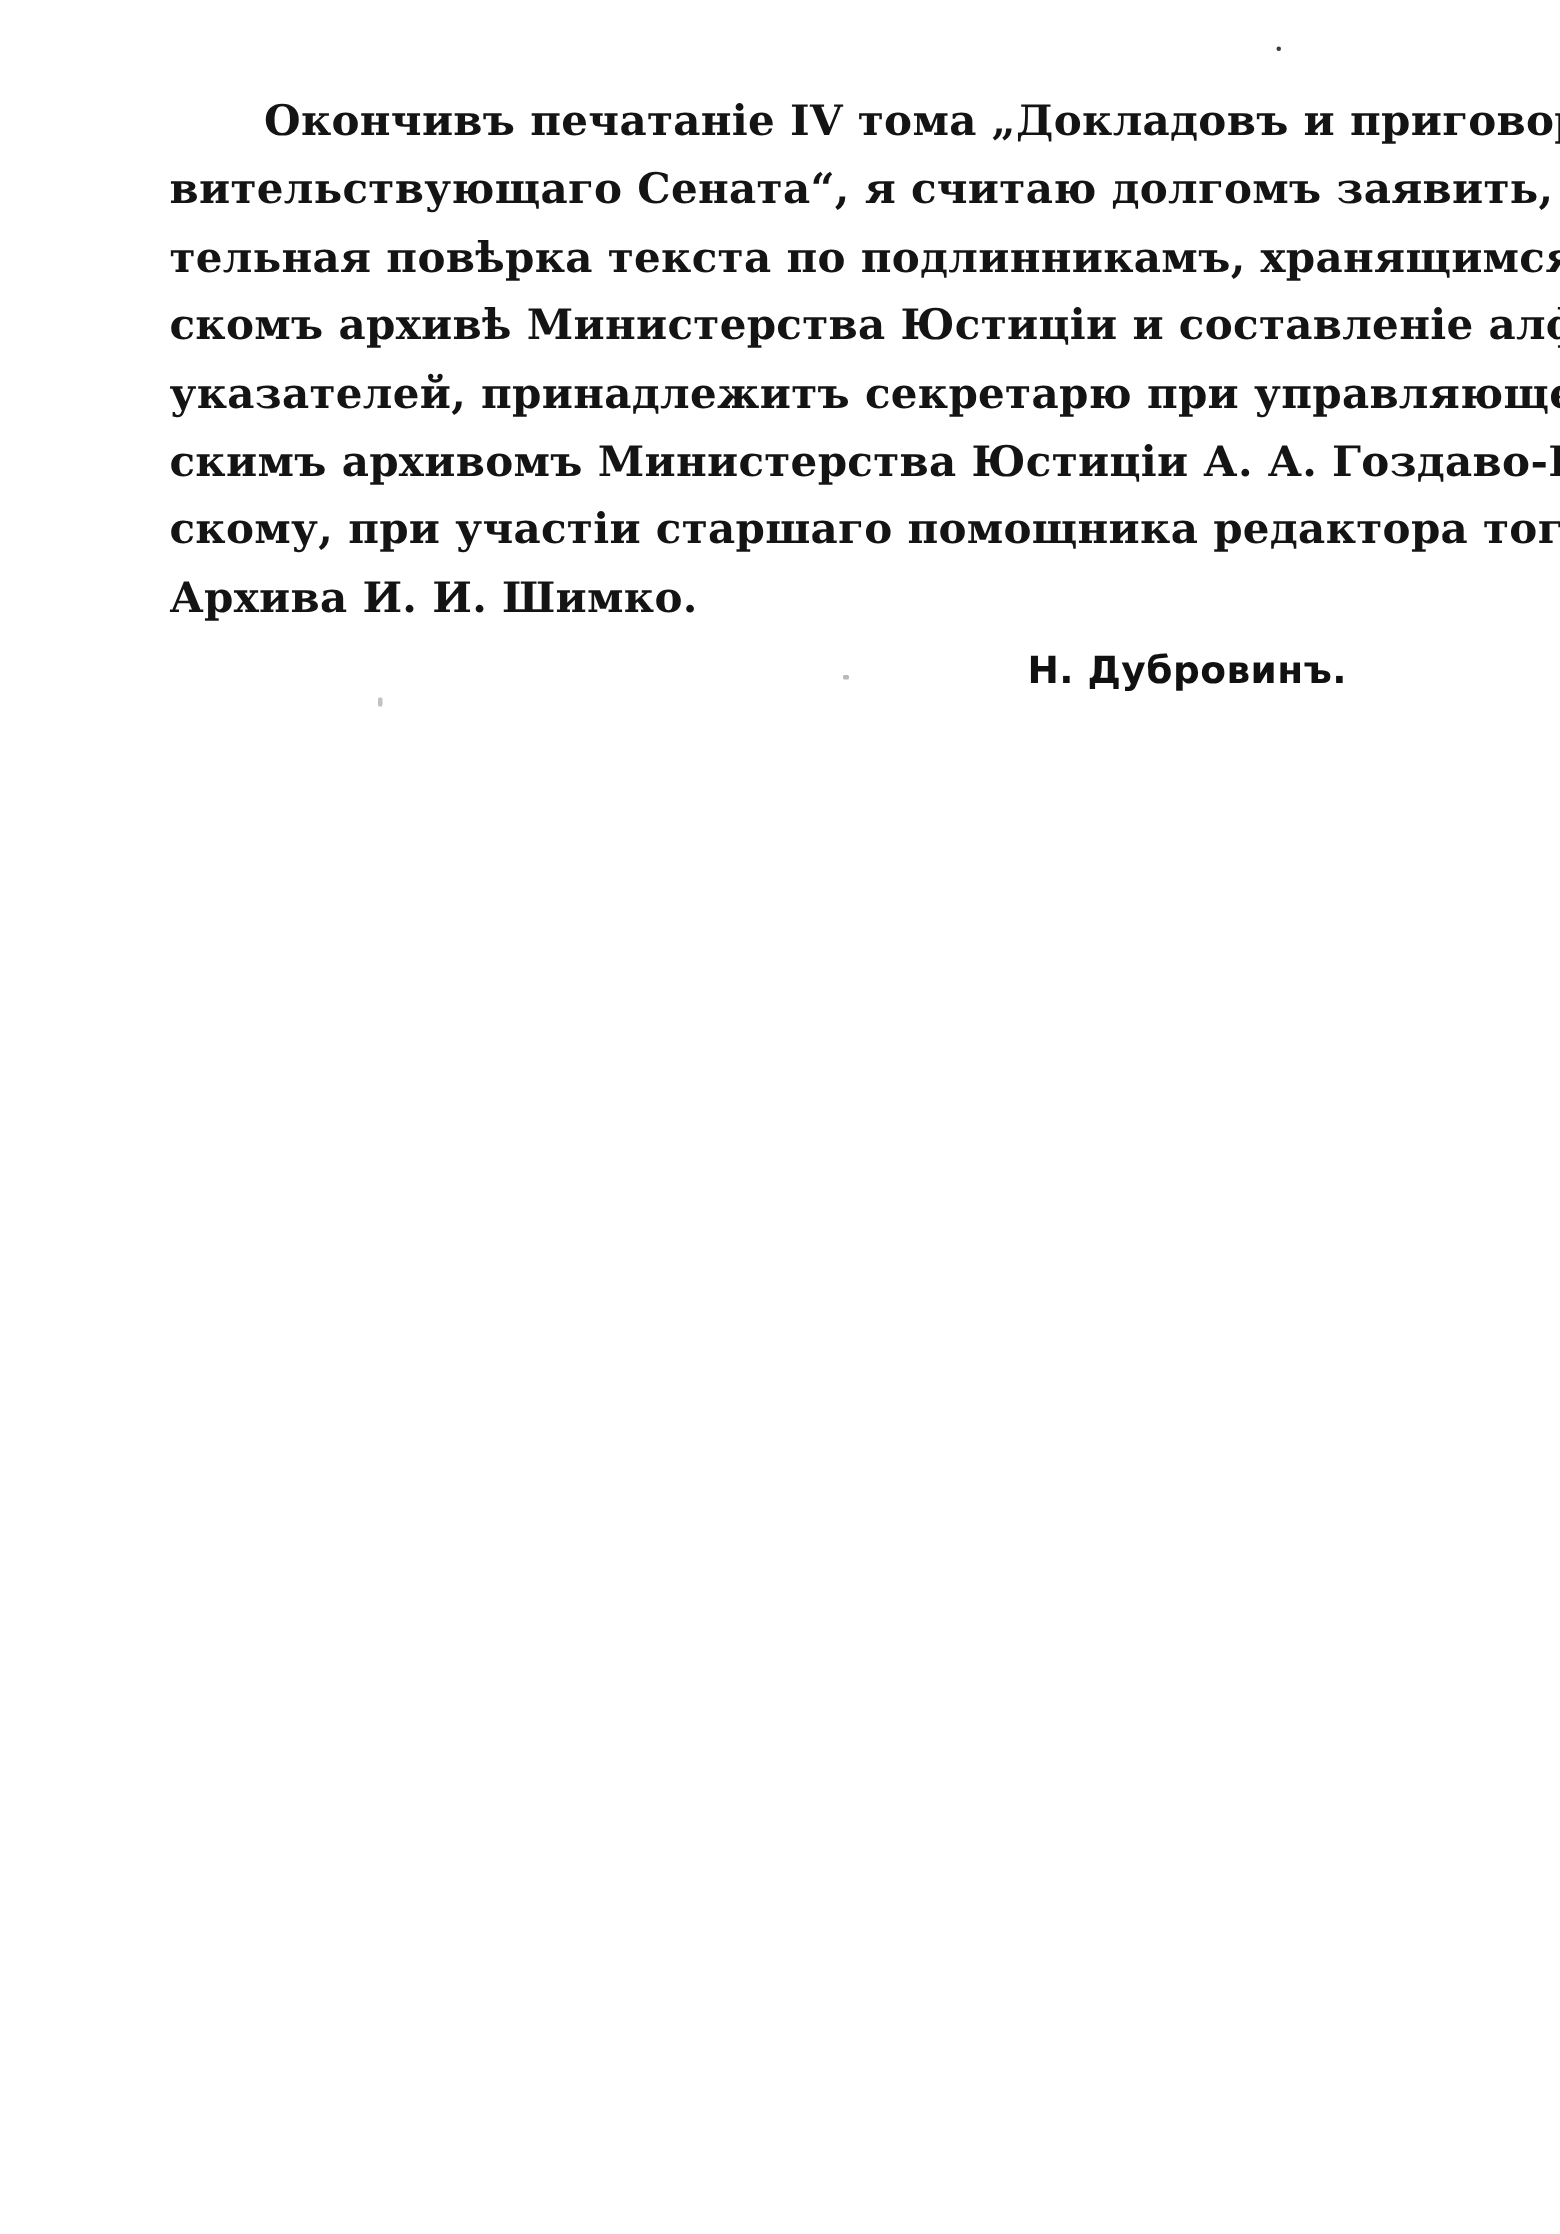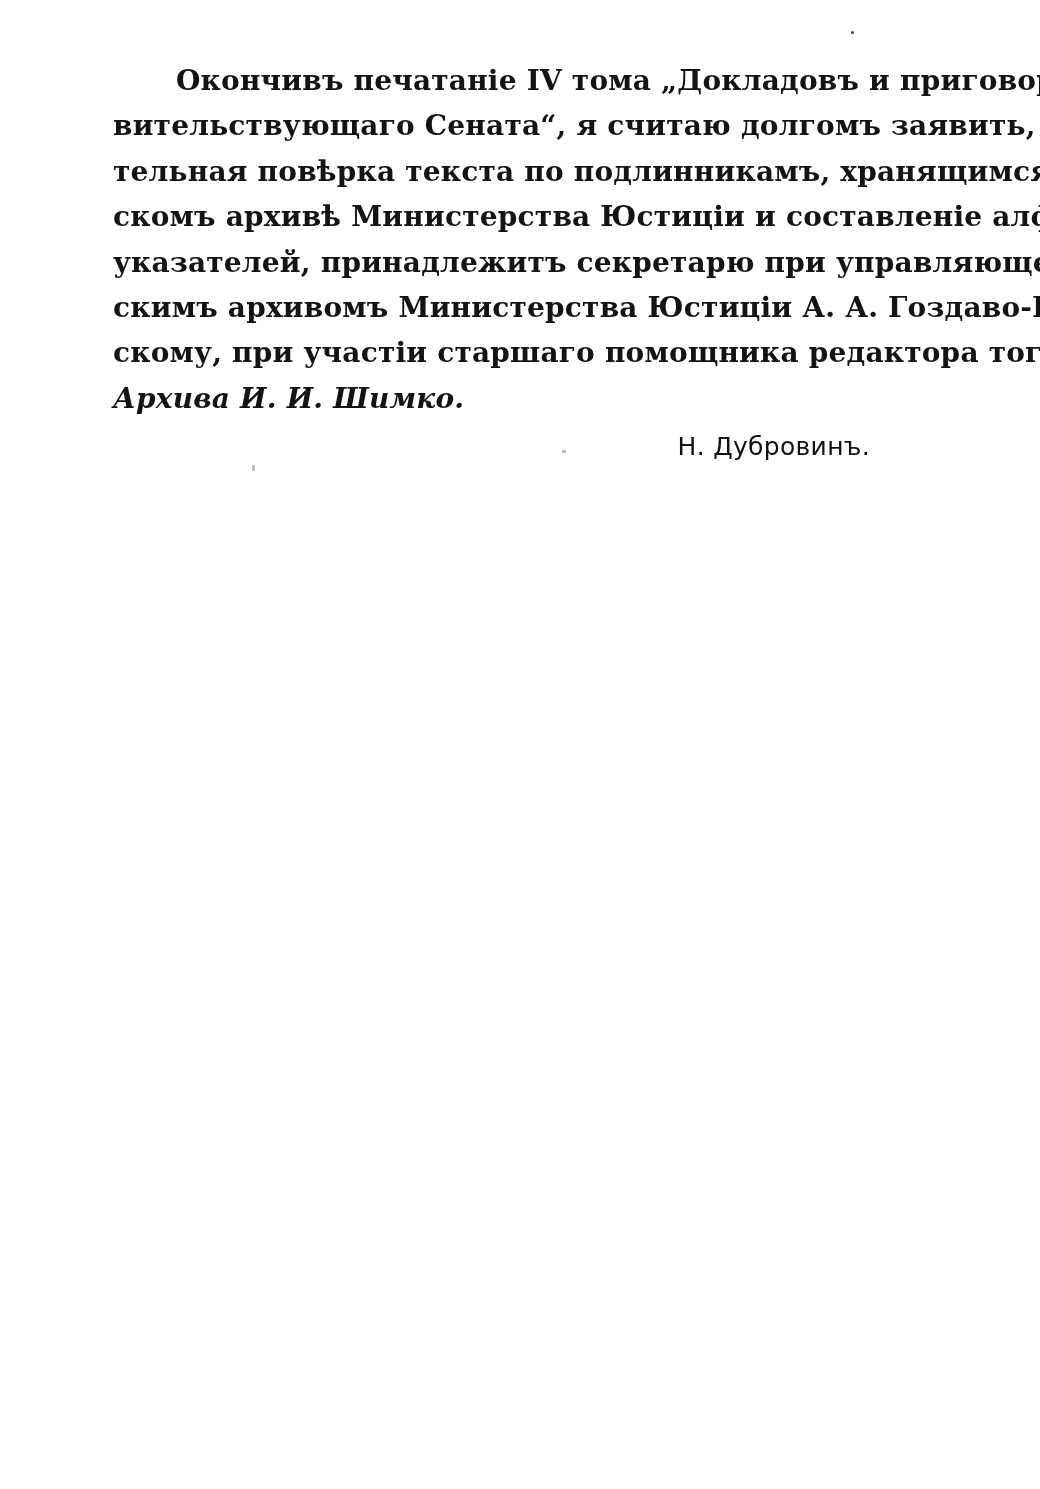--- a/index.html
+++ b/index.html
@@ -42,36 +42,35 @@
     width: 812px;
     overflow: visible;
   }
   
   .para-line.first {
     text-indent: 63px;
   }
   .para-line.last {
     text-align: left;
     text-align-last: left;
-    font-style: italic;
   }
   .signature {
     position: absolute;
     left: 113px;
     top: 432px;
     width: 812px;
     text-align: right;
     padding-right: 0;
     box-sizing: border-box;
   }
   .signature-inner {
     display: inline-block;
-    margin-right: 55px;
+    margin-right: 27px;
     font-family: "DejaVu Sans", sans-serif;
-    font-weight: 400;
+    font-weight: 700;
     font-size: 25px;
     line-height: 30px;
     letter-spacing: 0.3px;
     color: #111111;
   }
   .speck {
     position: absolute;
     border-radius: 1px;
   }
   .speck-1 {

